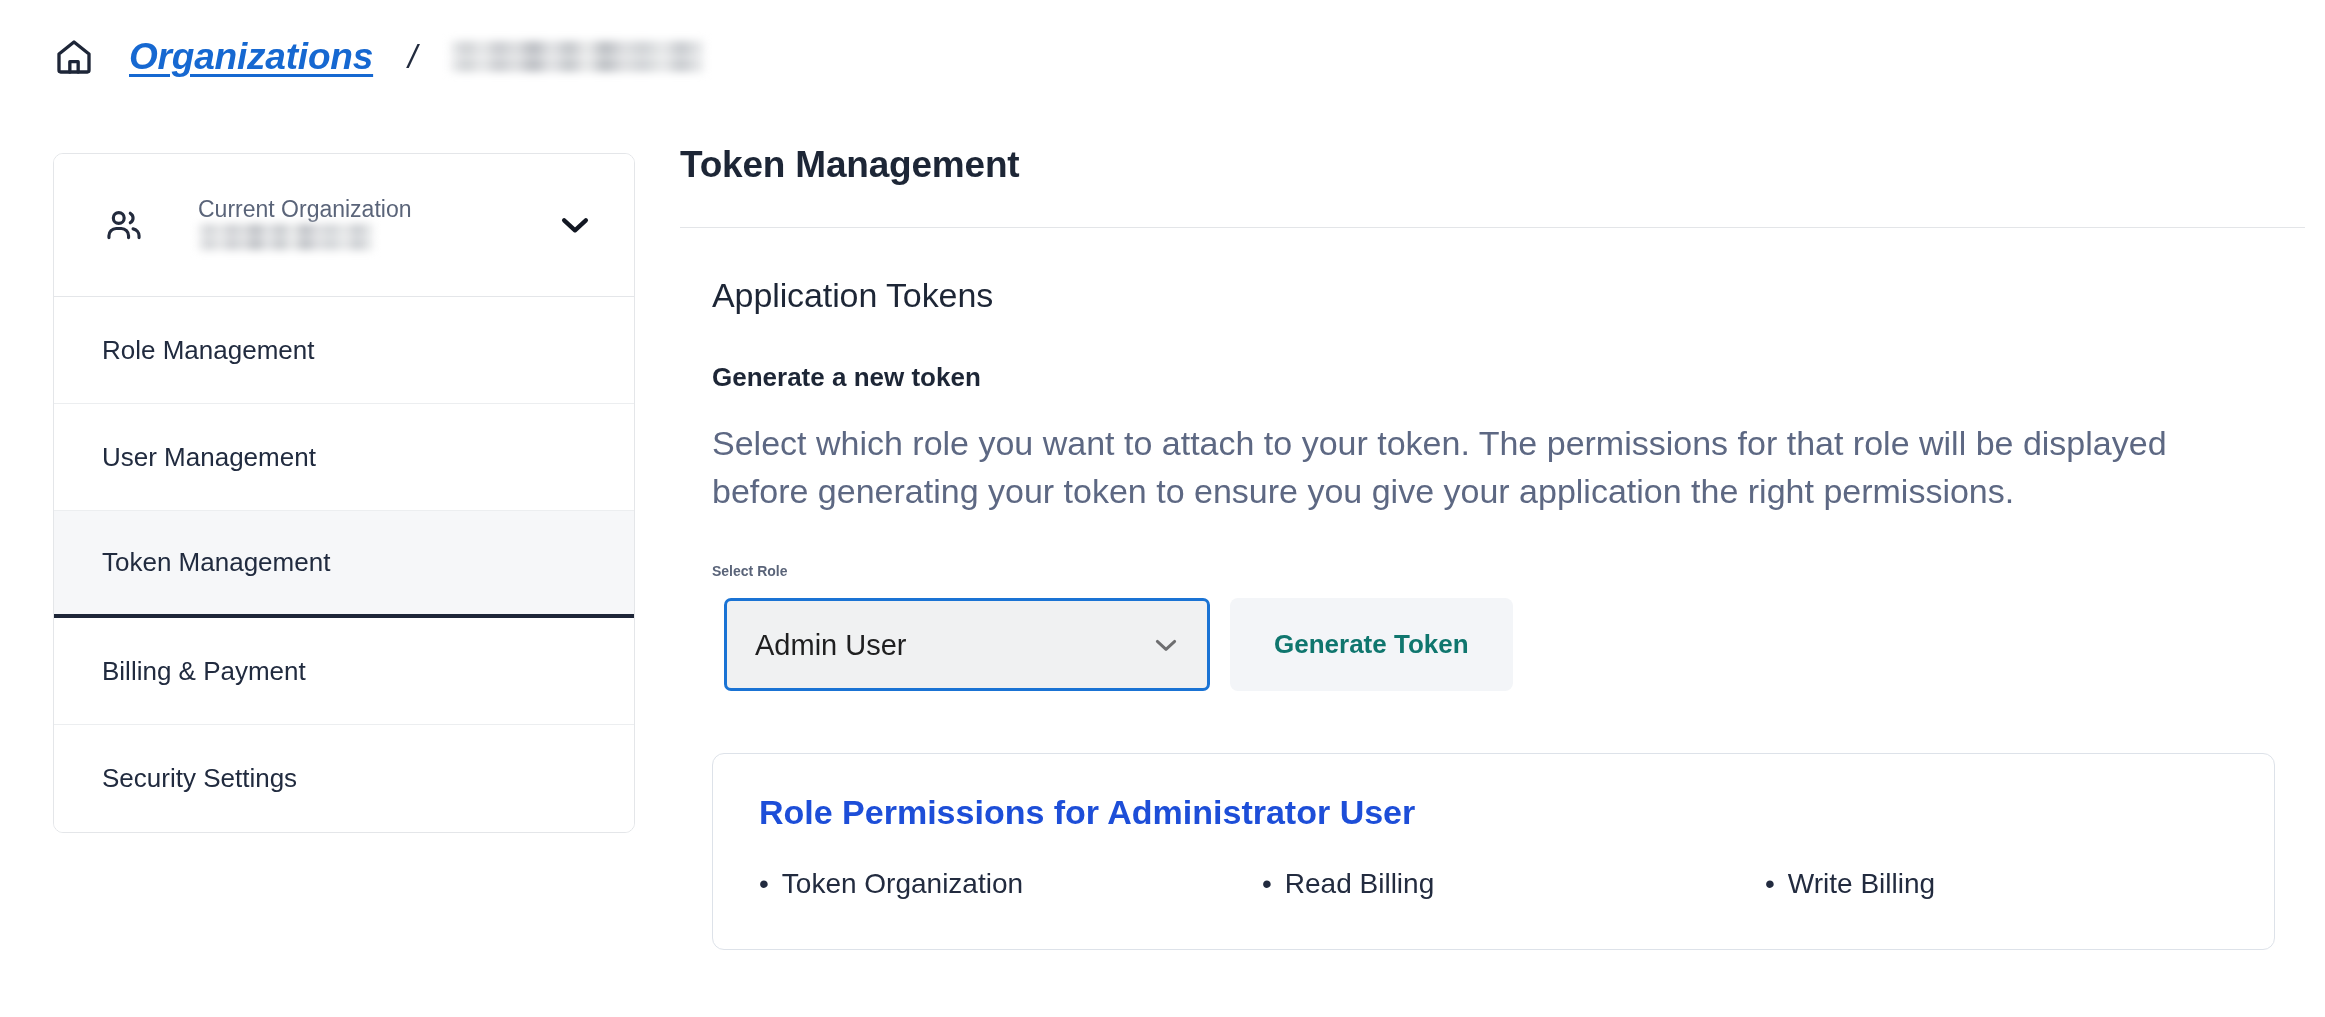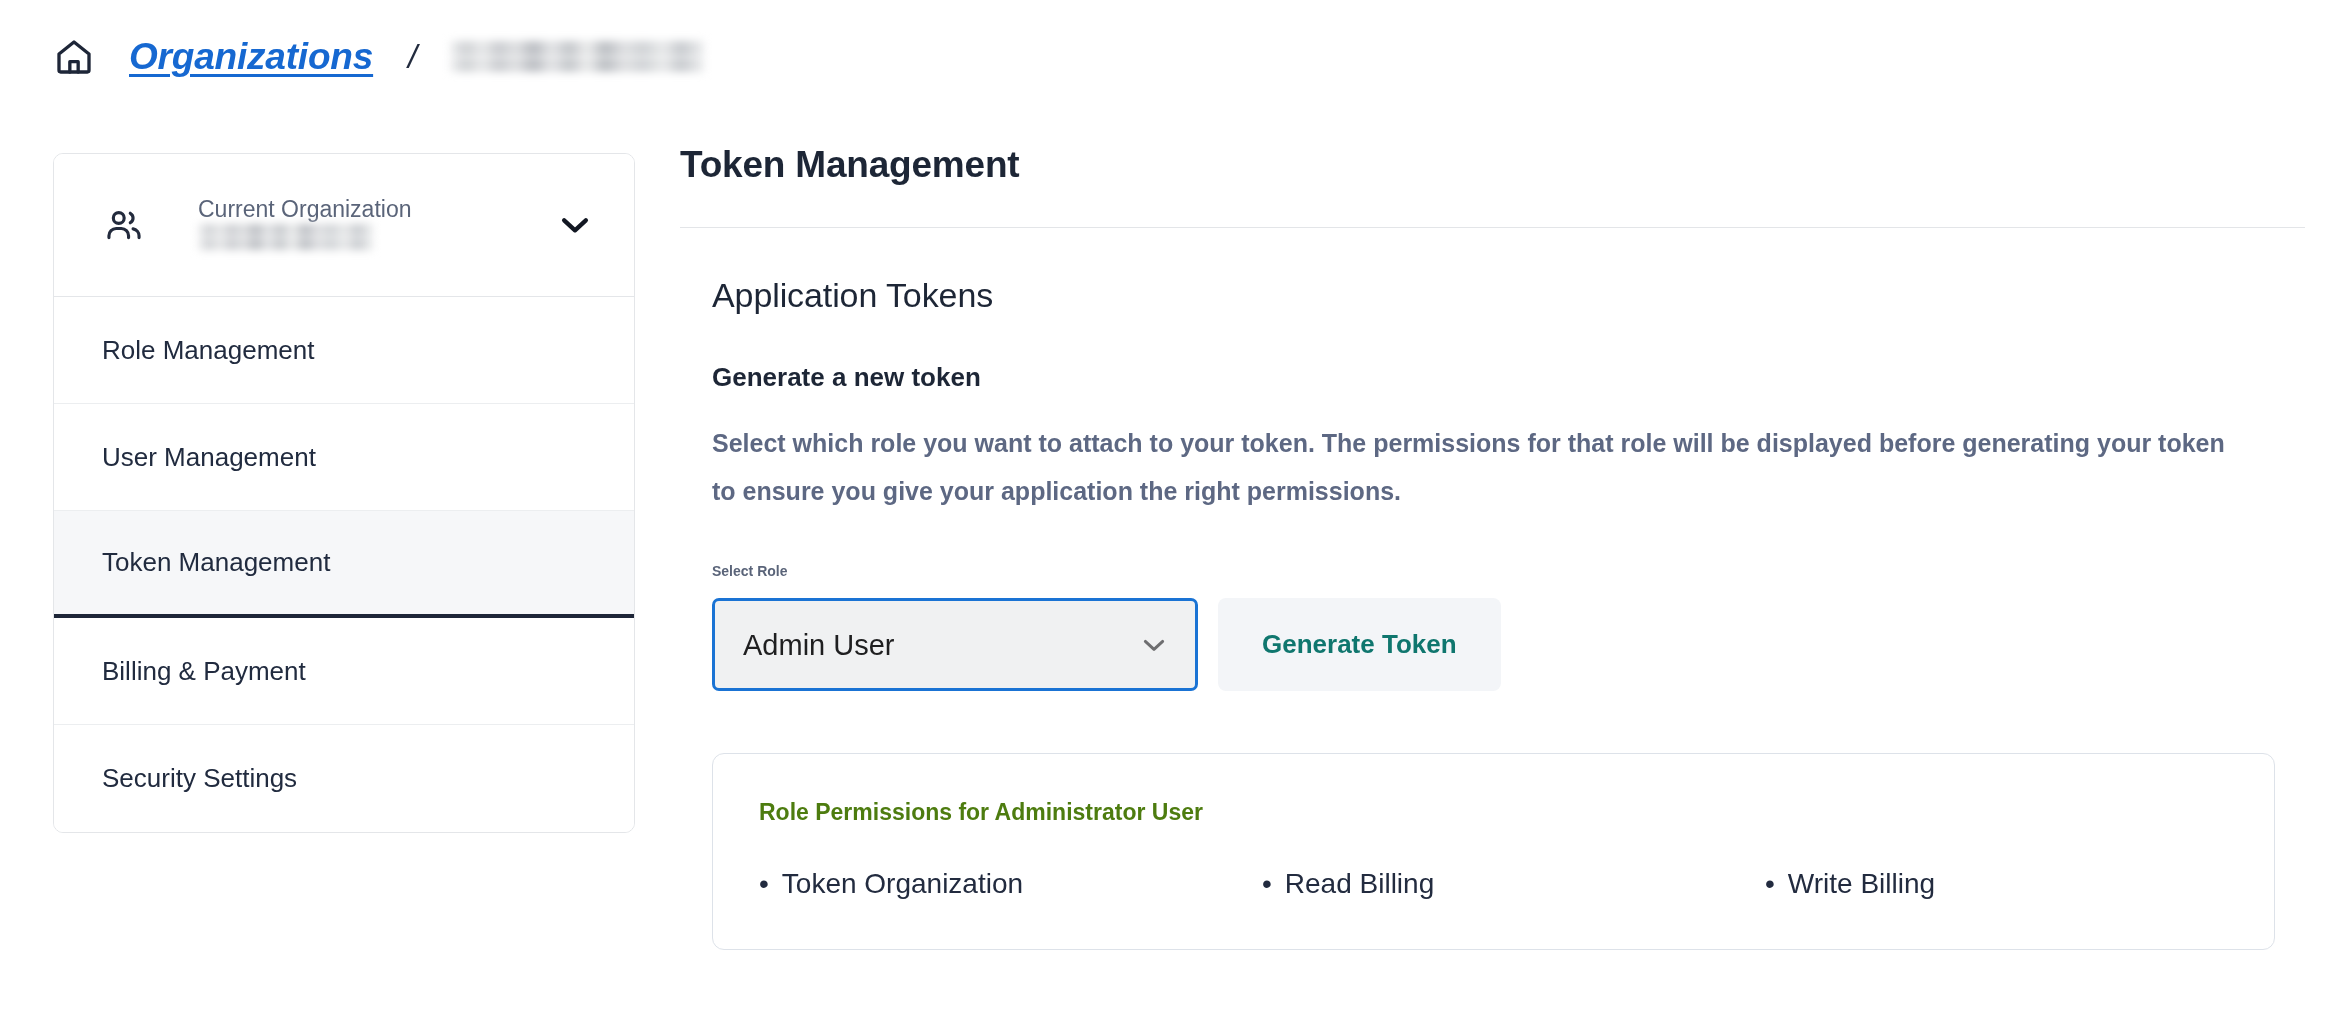--- a/index.html
+++ b/index.html
@@ -186,25 +186,25 @@
   }
   .subsection-heading {
     margin-top: 47px;
     font-size: 26px;
     font-weight: 700;
     color: #1d2636;
     line-height: 31px;
   }
   .section-desc {
     margin-top: 26px;
-    font-size: 25px;
+    font-size: 34px;
     color: #5d6883;
     line-height: 48px;
     max-width: 1520px;
-    font-weight: 700;
+    font-weight: 400;
   }
 
   .field-group { margin-top: 44px; }
   .field-label {
     font-size: 14px;
     font-weight: 700;
     color: #5a6479;
     line-height: 25px;
   }
   .controls-row {
@@ -217,20 +217,21 @@
     position: relative;
     width: 486px;
     height: 93px;
     border: 3px solid #1a73d4;
     border-radius: 7px;
     background: #f0f1f2;
     display: flex;
     align-items: center;
     padding: 0 0 0 28px;
     cursor: pointer;
+    margin-left: 12px;
   }
   .select-value {
     font-size: 29px;
     color: #1f1f20;
     line-height: 34px;
     white-space: nowrap;
   }
   .select-chevron {
     position: absolute;
     right: 24px;
@@ -261,23 +262,23 @@
 
   .perm-card {
     margin-top: 62px;
     width: 1563px;
     border: 1px solid #dde2e9;
     border-radius: 12px;
     background: #ffffff;
     padding: 42px 46px 48px 46px;
   }
   .perm-card-title {
-    font-size: 23px;
-    font-weight: 700;
-    color: #4d7c0f;
+    font-size: 34px;
+    font-weight: 700;
+    color: #1d4ed8;
     line-height: 32px;
   }
   .perm-grid {
     margin-top: 39px;
     display: grid;
     grid-template-columns: repeat(3, 1fr);
     column-gap: 40px;
     row-gap: 22px;
   }
   .perm-item {

